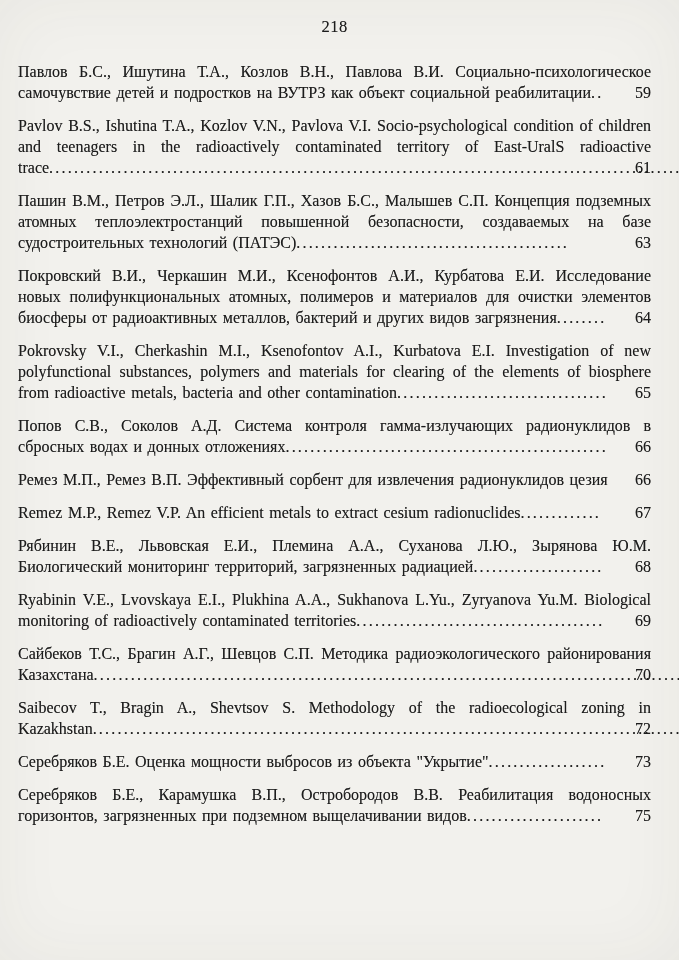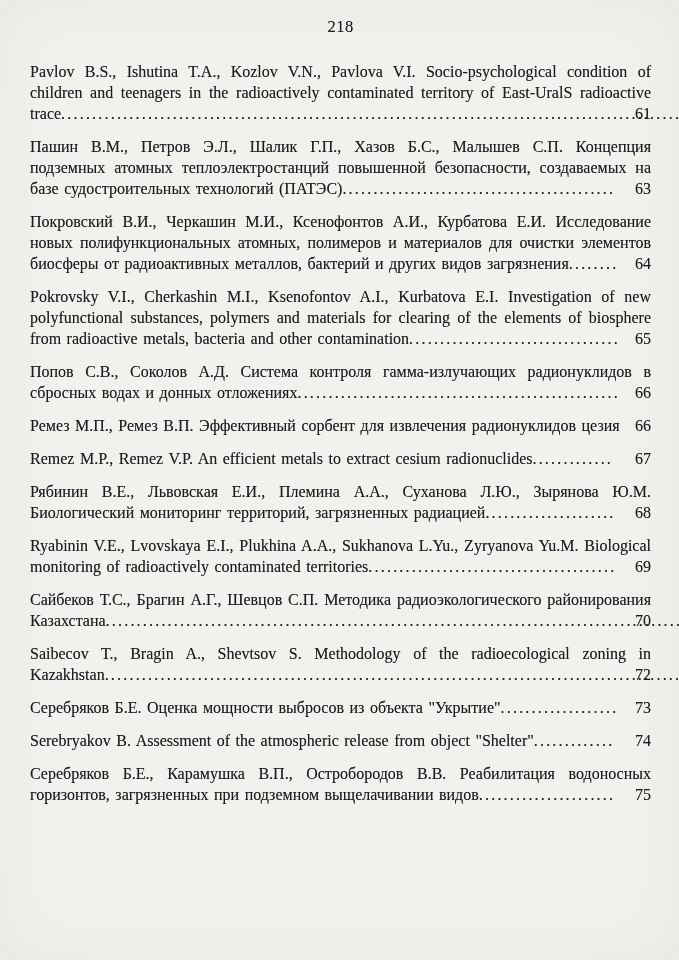--- a/index.html
+++ b/index.html
@@ -5,21 +5,21 @@
   html, body {
     margin: 0;
     padding: 0;
     background: #e9e8e4;
   }
   .sheet {
     position: relative;
     width: 679px;
     height: 960px;
     box-sizing: border-box;
-    padding: 10px 28px 0 30px;
+    padding: 10px 28px 0 18px;
     background: #f2f1ed;
     box-shadow: inset 0 0 70px rgba(60,55,45,0.05);
     overflow: hidden;
     font-family: "Liberation Serif", "DejaVu Serif", serif;
     font-size: 16px;
     line-height: 21px;
     color: #1c1c1c;
     text-shadow: 0 0 0.5px rgba(20,20,20,0.45);
   }
   .page-head {
@@ -50,20 +50,21 @@
     text-align: right;
     min-width: 22px;
   }
 </style>
 </head>
 <body>
 
 <div class="sheet">
   <div class="page-head">218</div>
   <div class="toc" id="toc">
+  <div class="entry"><span class="t">Павлов Б.С., Ишутина Т.А., Козлов В.Н., Павлова В.И. Социально-психологическое самочувствие детей и подростков на ВУТРЗ как объект социальной реабилитации</span><span class="leader">..</span><span class="pg">59</span></div>
 
   <div class="entry"><span class="t">Pavlov B.S., Ishutina T.A., Kozlov V.N., Pavlova V.I. Socio-psychological condition of children and teenagers in the radioactively contaminated territory of East-UralS radioactive trace</span><span class="leader">.......................................................................................................................................................................................................................</span><span class="pg">61</span></div>
 
   <div class="entry"><span class="t">Пашин В.М., Петров Э.Л., Шалик Г.П., Хазов Б.С., Малышев С.П. Концепция подземных атомных теплоэлектростанций повышенной безопасности, создаваемых на базе судостроительных технологий (ПАТЭС)</span><span class="leader">............................................</span><span class="pg">63</span></div>
 
   <div class="entry"><span class="t">Покровский В.И., Черкашин М.И., Ксенофонтов А.И., Курбатова Е.И. Исследование новых полифункциональных атомных, полимеров и материалов для очистки элементов биосферы от радиоактивных металлов, бактерий и других видов загрязнения</span><span class="leader">........</span><span class="pg">64</span></div>
 
   <div class="entry"><span class="t">Pokrovsky V.I., Cherkashin M.I., Ksenofontov A.I., Kurbatova E.I. Investigation of new polyfunctional substances, polymers and materials for clearing of the elements of biosphere from radioactive metals, bacteria and other contamination</span><span class="leader">..................................</span><span class="pg">65</span></div>
 
   <div class="entry"><span class="t">Попов С.В., Соколов А.Д. Система контроля гамма-излучающих радионуклидов в сбросных водах и донных отложениях</span><span class="leader">....................................................</span><span class="pg">66</span></div>
@@ -75,17 +76,16 @@
   <div class="entry"><span class="t">Рябинин В.Е., Львовская Е.И., Племина А.А., Суханова Л.Ю., Зырянова Ю.М. Биологический мониторинг территорий, загрязненных радиацией</span><span class="leader">.....................</span><span class="pg">68</span></div>
 
   <div class="entry"><span class="t">Ryabinin V.E., Lvovskaya E.I., Plukhina A.A., Sukhanova L.Yu., Zyryanova Yu.M. Biological monitoring of radioactively contaminated territories</span><span class="leader">........................................</span><span class="pg">69</span></div>
 
   <div class="entry"><span class="t">Сайбеков Т.С., Брагин А.Г., Шевцов С.П. Методика радиоэкологического районирования Казахстана</span><span class="leader">.......................................................................................................................................................................................................................</span><span class="pg">70</span></div>
 
   <div class="entry"><span class="t">Saibecov T., Bragin A., Shevtsov S. Methodology of the radioecological zoning in Kazakhstan</span><span class="leader">.......................................................................................................................................................................................................................</span><span class="pg">72</span></div>
 
   <div class="entry"><span class="t">Серебряков Б.Е. Оценка мощности выбросов из объекта "Укрытие"</span><span class="leader">...................</span><span class="pg">73</span></div>
 
-  <div class="entry"><span class="t">Serebryakov B. Assessment of the atmospheric release from object "Shelter"</span><span class="leader">.............</span><span class="pg">74</span></div>
 
   <div class="entry"><span class="t">Серебряков Б.Е., Карамушка В.П., Остробородов В.В. Реабилитация водоносных горизонтов, загрязненных при подземном выщелачивании видов</span><span class="leader">......................</span><span class="pg">75</span></div>
 </div>
 </div>
 
 </body></html>

